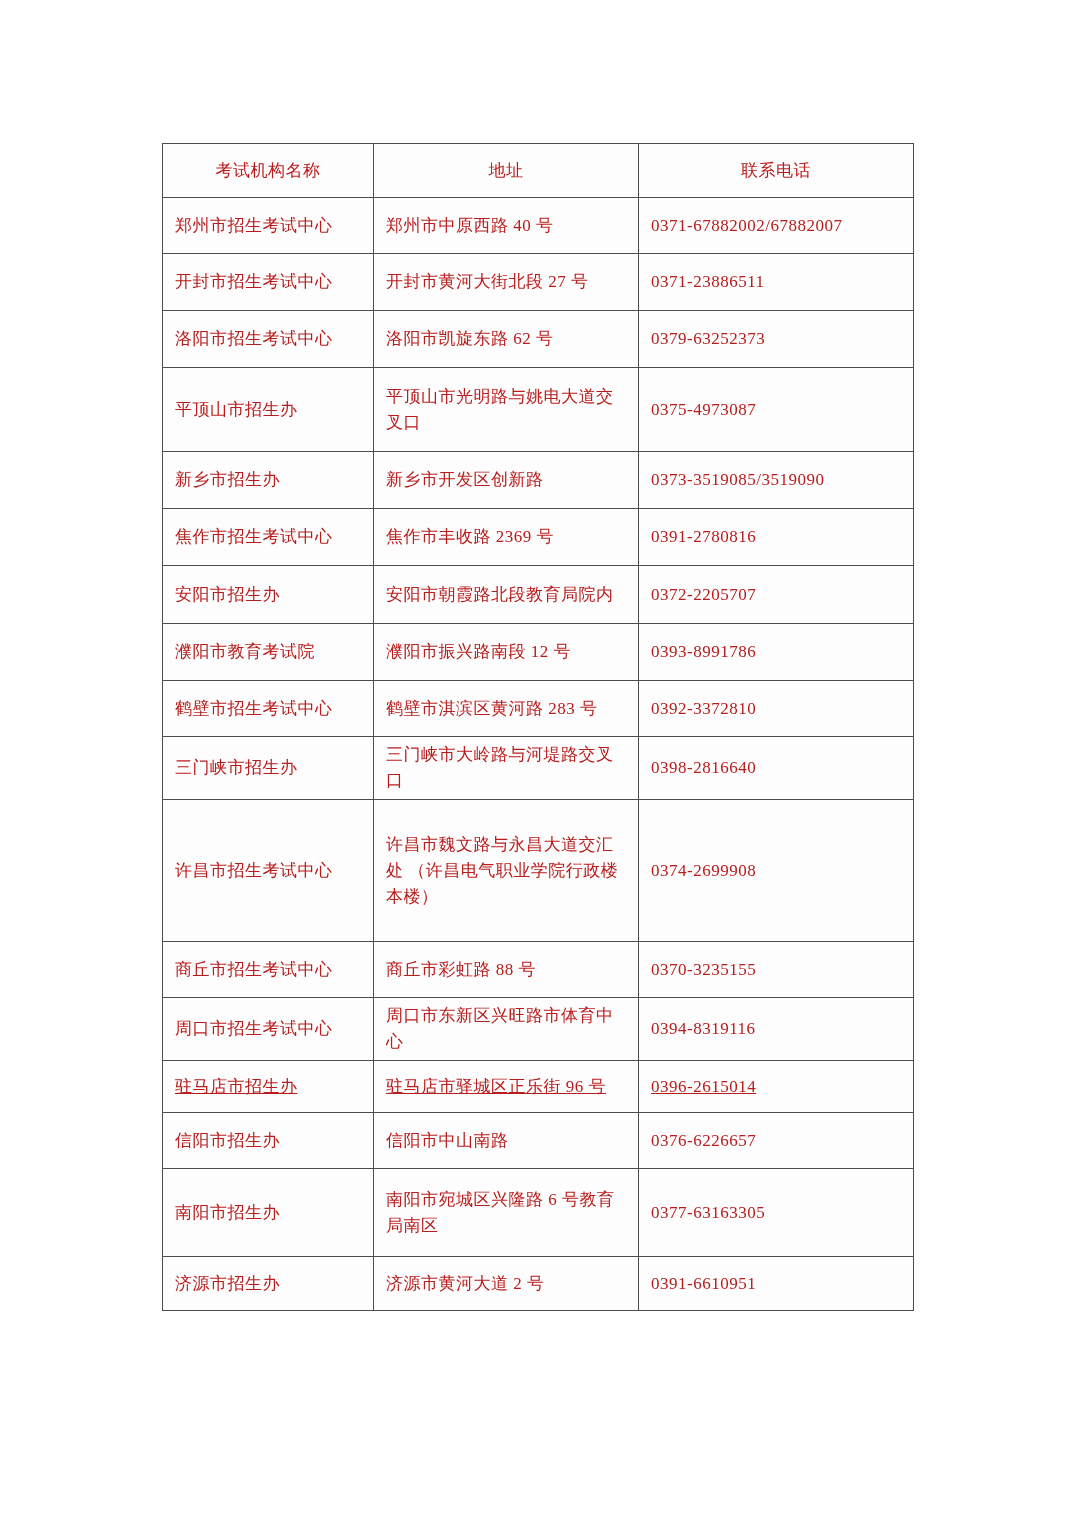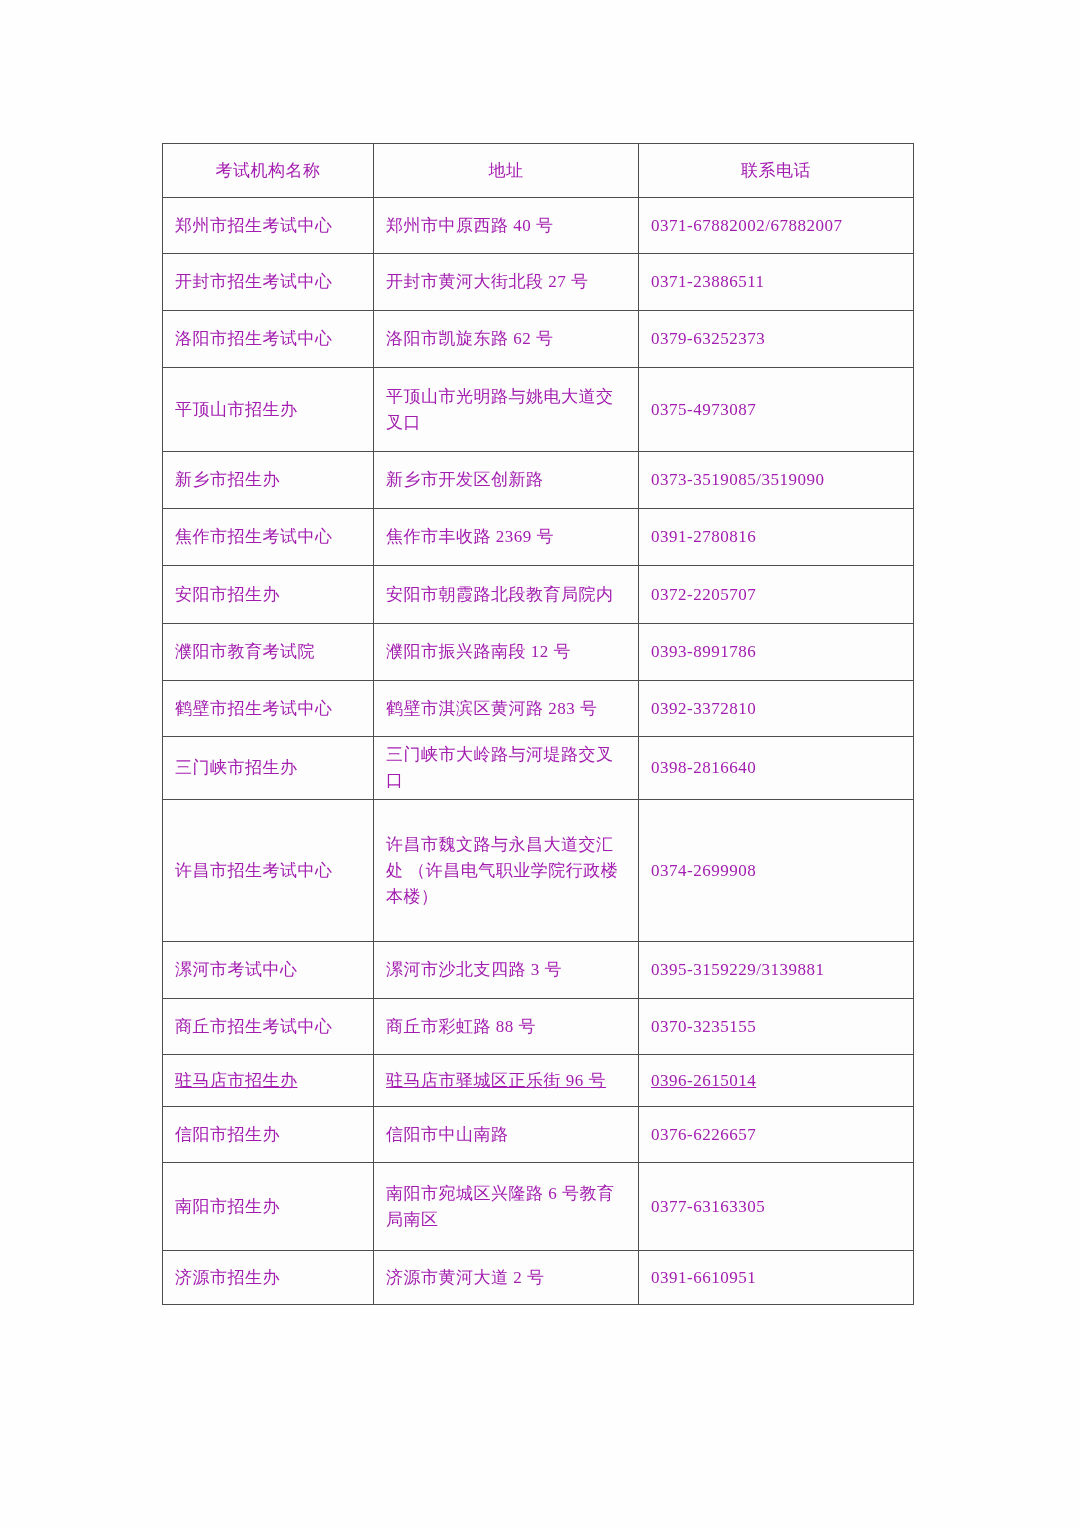--- a/index.html
+++ b/index.html
@@ -5,21 +5,21 @@
   * { margin: 0; padding: 0; box-sizing: border-box; }
   html, body {
     background: #ffffff;
   }
   .page {
     position: relative;
     width: 1080px;
     height: 1528px;
     background: #fefefe;
     font-family: "Liberation Serif", "DejaVu Serif", serif;
-    color: #a21caf;
+    color: #b91c1c;
     overflow: hidden;
   }
   table.contact-table {
     position: absolute;
     left: 162px;
     top: 143px;
     width: 751px;
     border-collapse: collapse;
     table-layout: fixed;
     background: #fdfdfd;
@@ -113,29 +113,29 @@
         <tr style="height: 58px; margin-top: 46px;">
           <td>三门峡市招生办</td>
           <td>三门峡市大岭路与河堤路交叉口</td>
           <td>0398-2816640</td>
         </tr>
         <tr style="height: 142px;">
           <td>许昌市招生考试中心</td>
           <td>许昌市魏文路与永昌大道交汇处 （许昌电气职业学院行政楼本楼）</td>
           <td>0374-2699908</td>
         </tr>
-        <tr style="height: 57px;">
-          <td>漯河市考试中心</td>
-          <td>漯河市沙北支四路 3 号</td>
-          <td>0395-3159229/3139881</td>
-        </tr>
         <tr style="height: 56px;">
           <td>商丘市招生考试中心</td>
           <td>商丘市彩虹路 88 号</td>
           <td>0370-3235155</td>
+        </tr>
+        <tr style="height: 63px;">
+          <td>周口市招生考试中心</td>
+          <td>周口市东新区兴旺路市体育中心</td>
+          <td>0394-8319116</td>
         </tr>
         <tr style="height: 52px; text-decoration: underline;">
           <td>驻马店市招生办</td>
           <td>驻马店市驿城区正乐街 96 号</td>
           <td>0396-2615014</td>
         </tr>
         <tr style="height: 56px;">
           <td>信阳市招生办</td>
           <td>信阳市中山南路</td>
           <td>0376-6226657</td>

